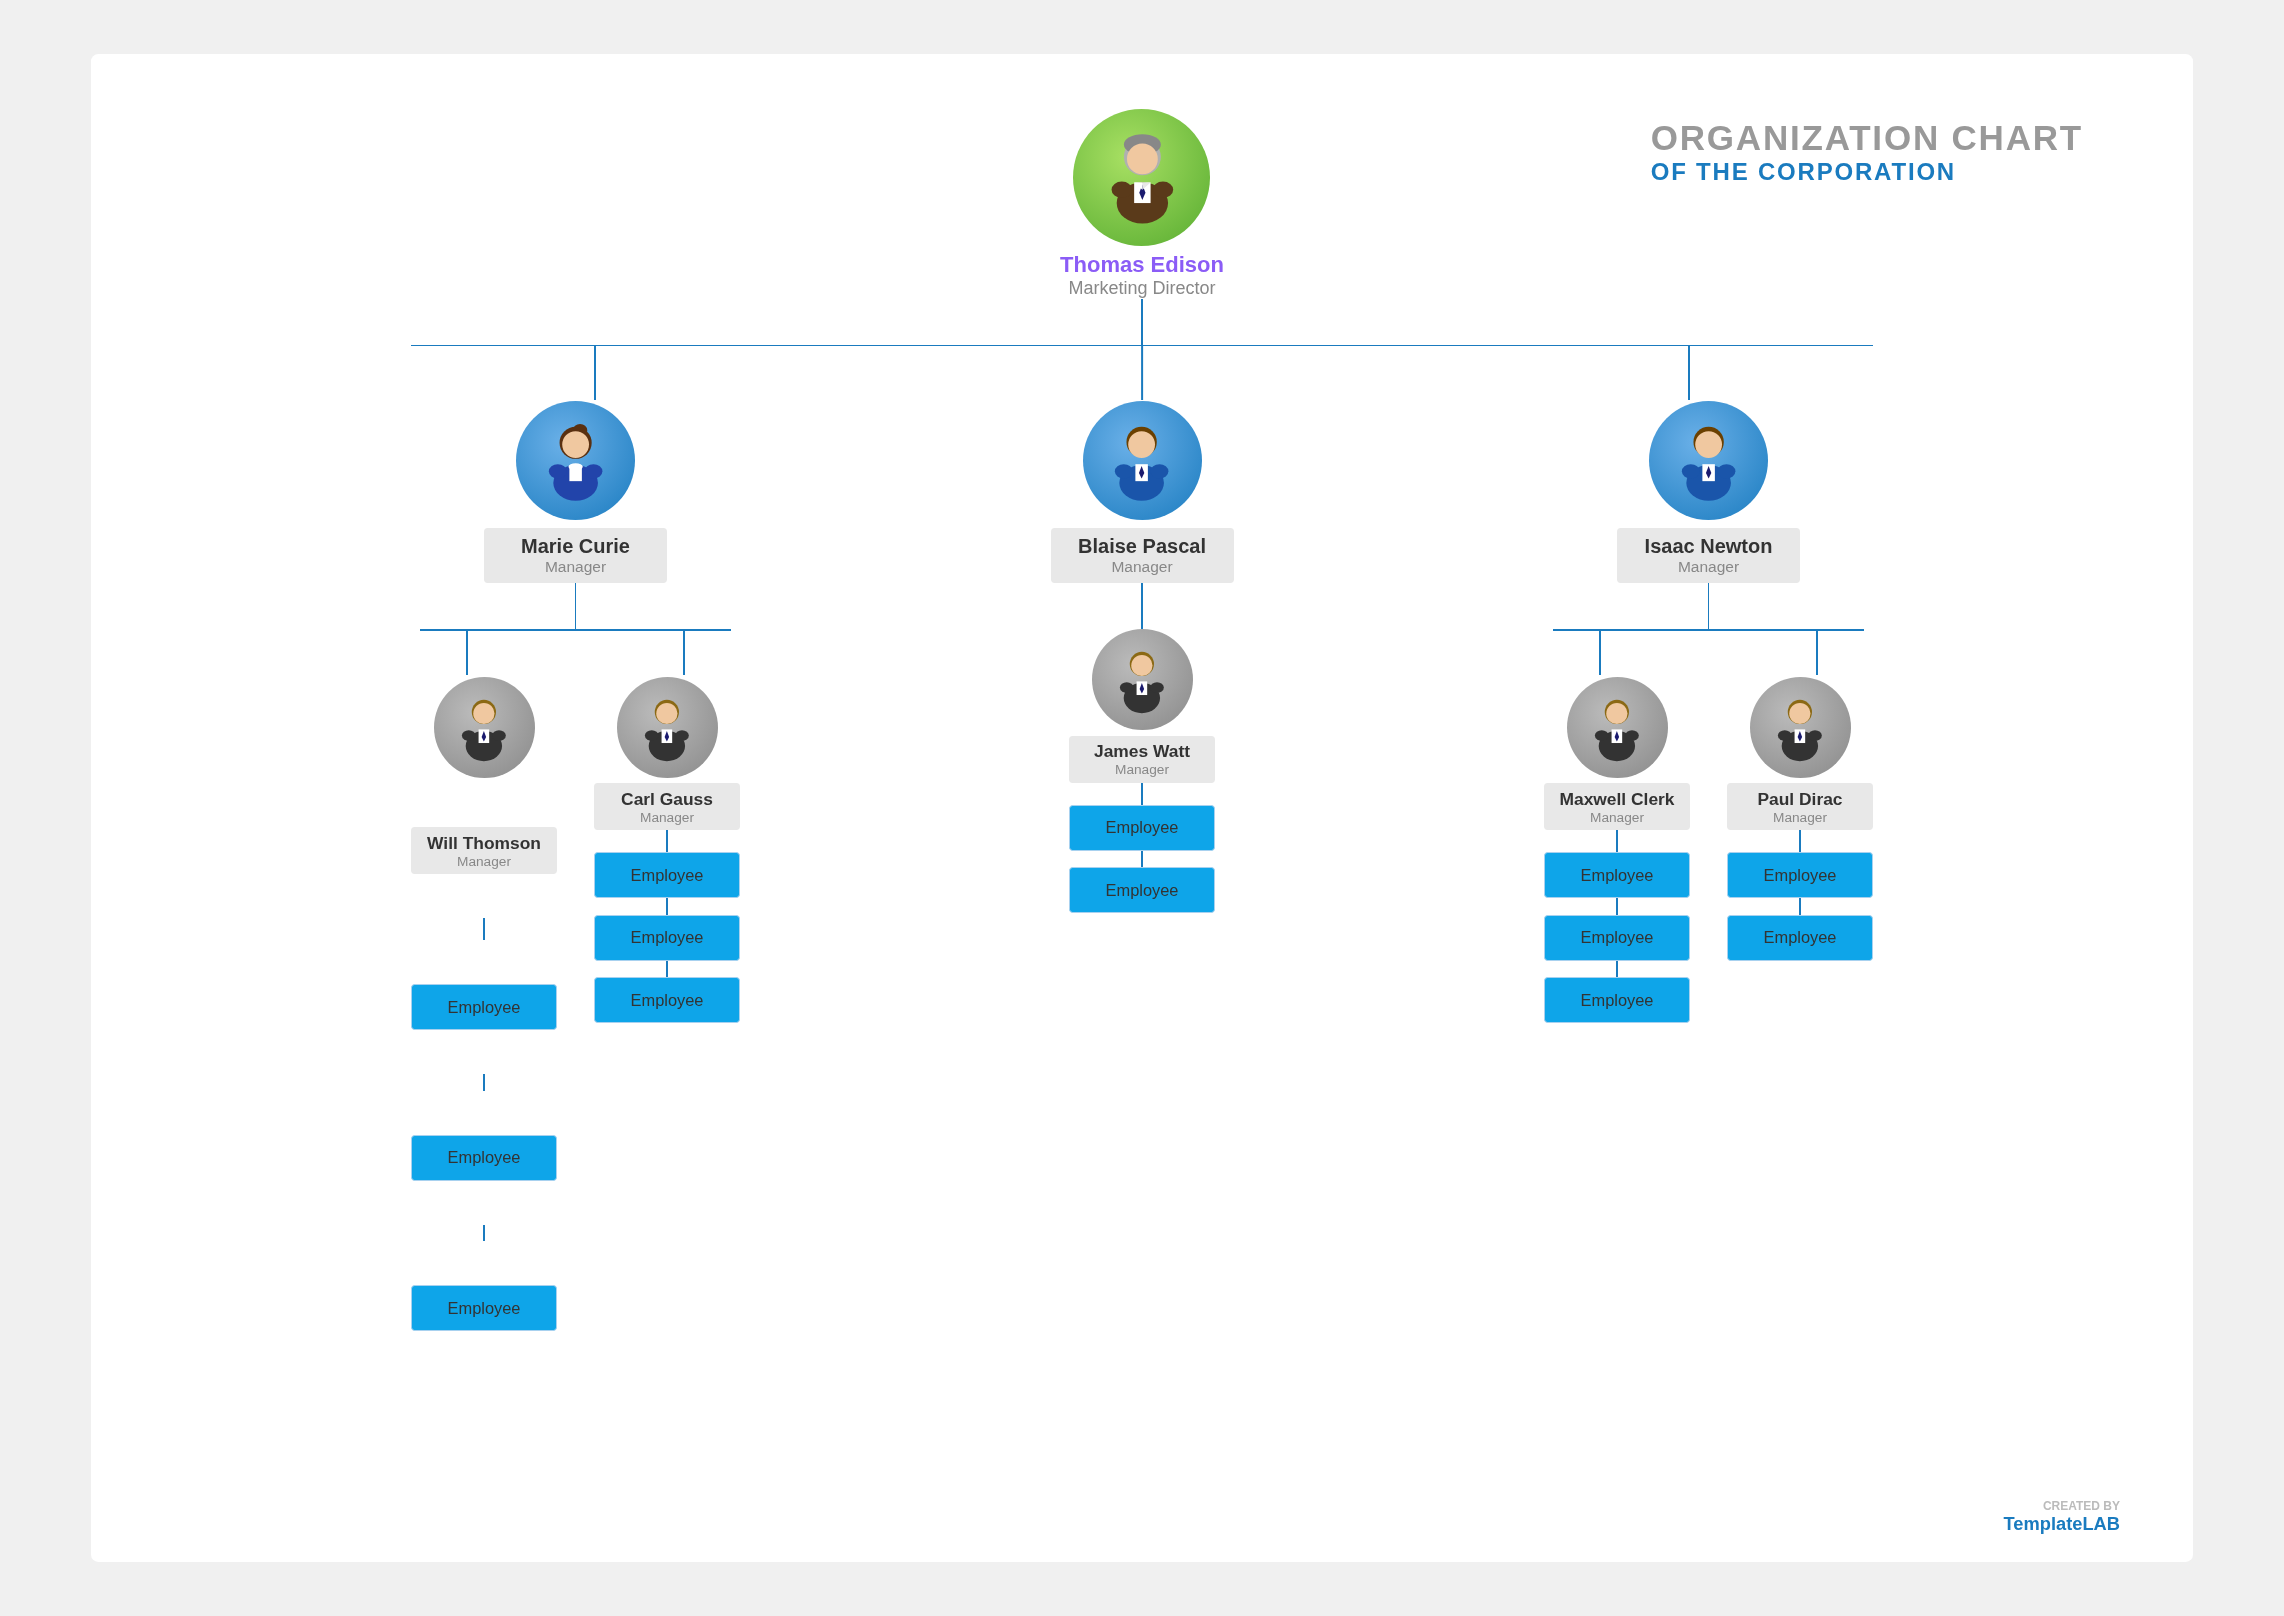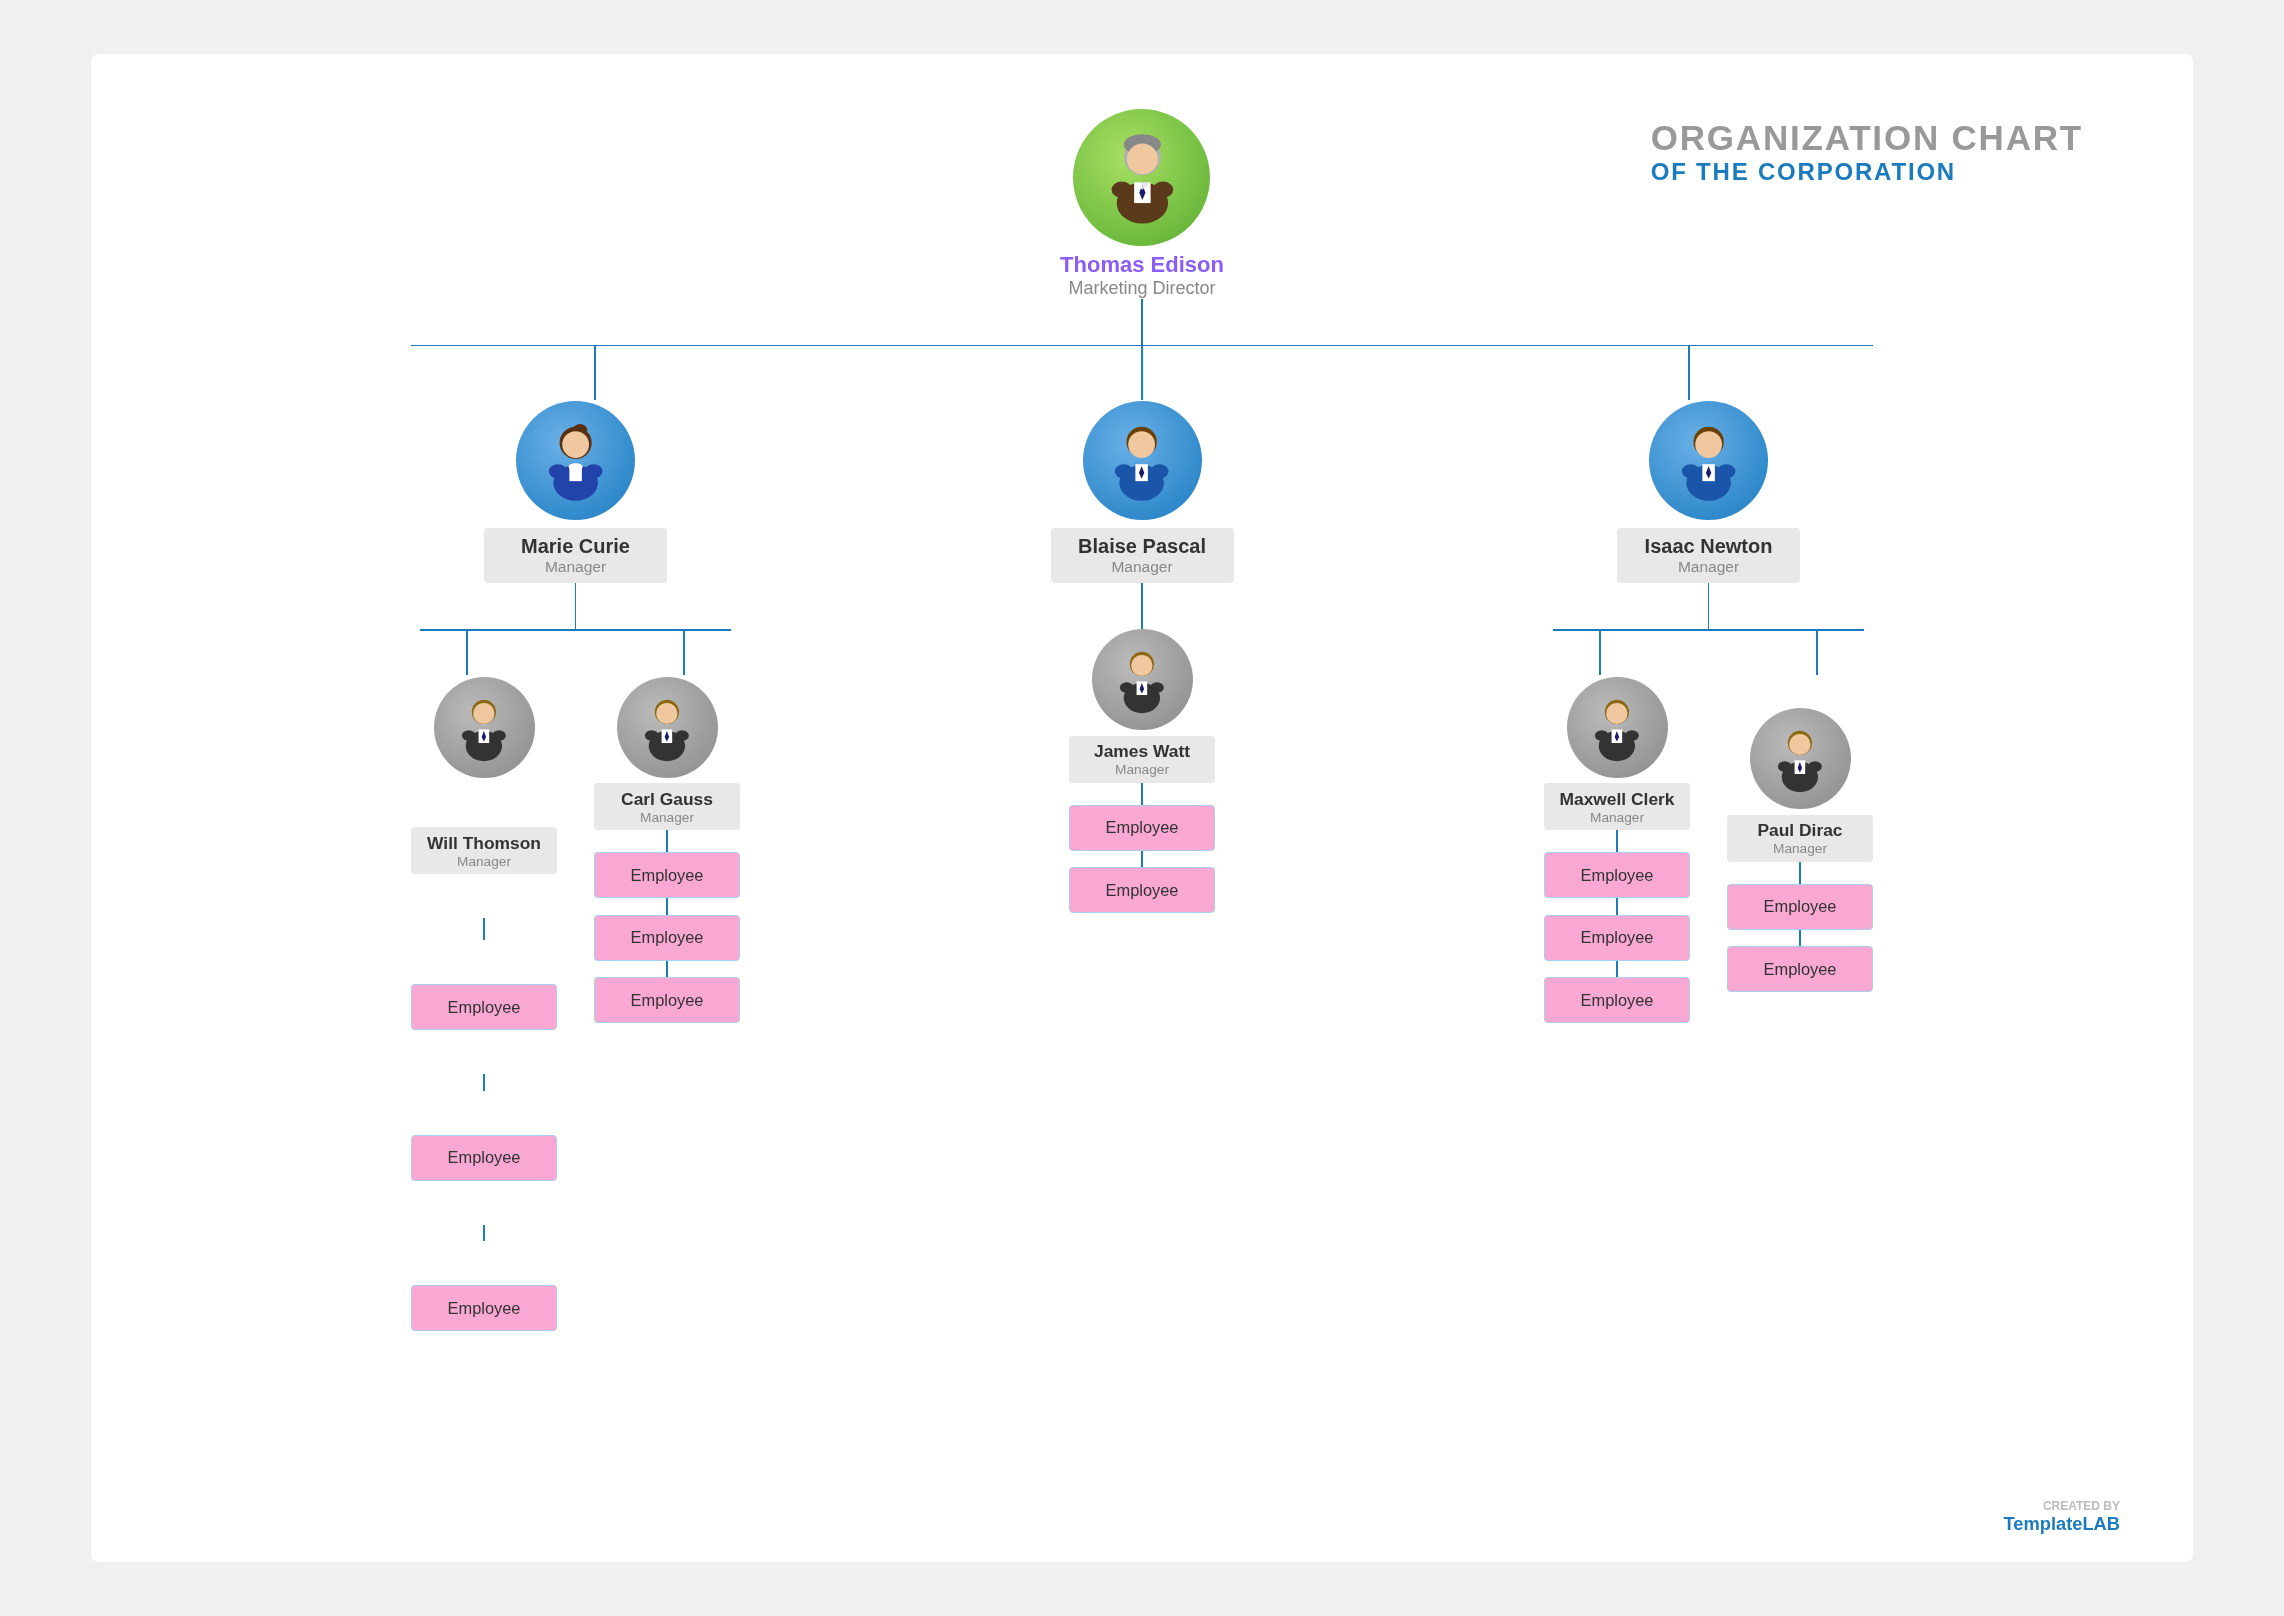--- a/index.html
+++ b/index.html
@@ -69,21 +69,21 @@
     }
     .avatar-circle.green-bg { background: radial-gradient(circle at 40% 35%, #a8e063, #56ab2f); }
     .avatar-circle.blue-bg { background: radial-gradient(circle at 40% 35%, #6ab0e8, #1a7bbf); }
     .avatar-circle.gray-bg { background: radial-gradient(circle at 40% 35%, #bbb, #888); }
 
     .avatar-circle.large { width: 137px; height: 137px; }
     .avatar-circle.medium { width: 119px; height: 119px; }
 
     
     .emp-box {
-      background: #f9a8d4;
+      background: #0ea5e9;
       border: 0.9px solid #a8d1ef;
       border-radius: 3.7px;
       padding: 11px 18.3px;
       text-align: center;
       font-size: 16.4px;
       color: #333;
       width: 146px;
       min-height: 46px;
       display: flex;
       align-items: center;
@@ -379,21 +379,21 @@
           <div class="role">Manager</div>
         </div>
 
         <div style="width:1.8px; height:46px; background:#1a7bbf;"></div>
 
         <div style="position:relative; width:311px; height:1.8px; background:#1a7bbf;">
           <div style="position:absolute; left:46px; top:0; width:1.8px; height:46px; background:#1a7bbf;"></div>
           <div style="position:absolute; right:46px; top:0; width:1.8px; height:46px; background:#1a7bbf;"></div>
         </div>
 
-        <div style="display:flex; gap:37px; margin-top:46px; align-items:center;">
+        <div style="display:flex; gap:37px; margin-top:46px; align-items:flex-start;">
 
           <div class="l3-node-wrap" style="align-items:center; display:flex; flex-direction:column;">
             <div class="avatar-circle gray-bg" style="width:101px;height:101px;">
               <svg class="person-svg" viewBox="0 0 100 100" xmlns="http://www.w3.org/2000/svg">
                 <circle cx="50" cy="29" r="16" fill="#8B6914"></circle>
                 <circle cx="50" cy="31" r="14" fill="#f0c8a0"></circle>
                 <ellipse cx="50" cy="74" rx="24" ry="20" fill="#333"></ellipse>
                 <rect x="43" y="52" width="14" height="18" fill="#fff"></rect>
                 <polygon points="50,54 47,62 50,68 53,62" fill="#1a1a6e"></polygon>
                 <ellipse cx="30" cy="60" rx="9" ry="7" fill="#333"></ellipse>

